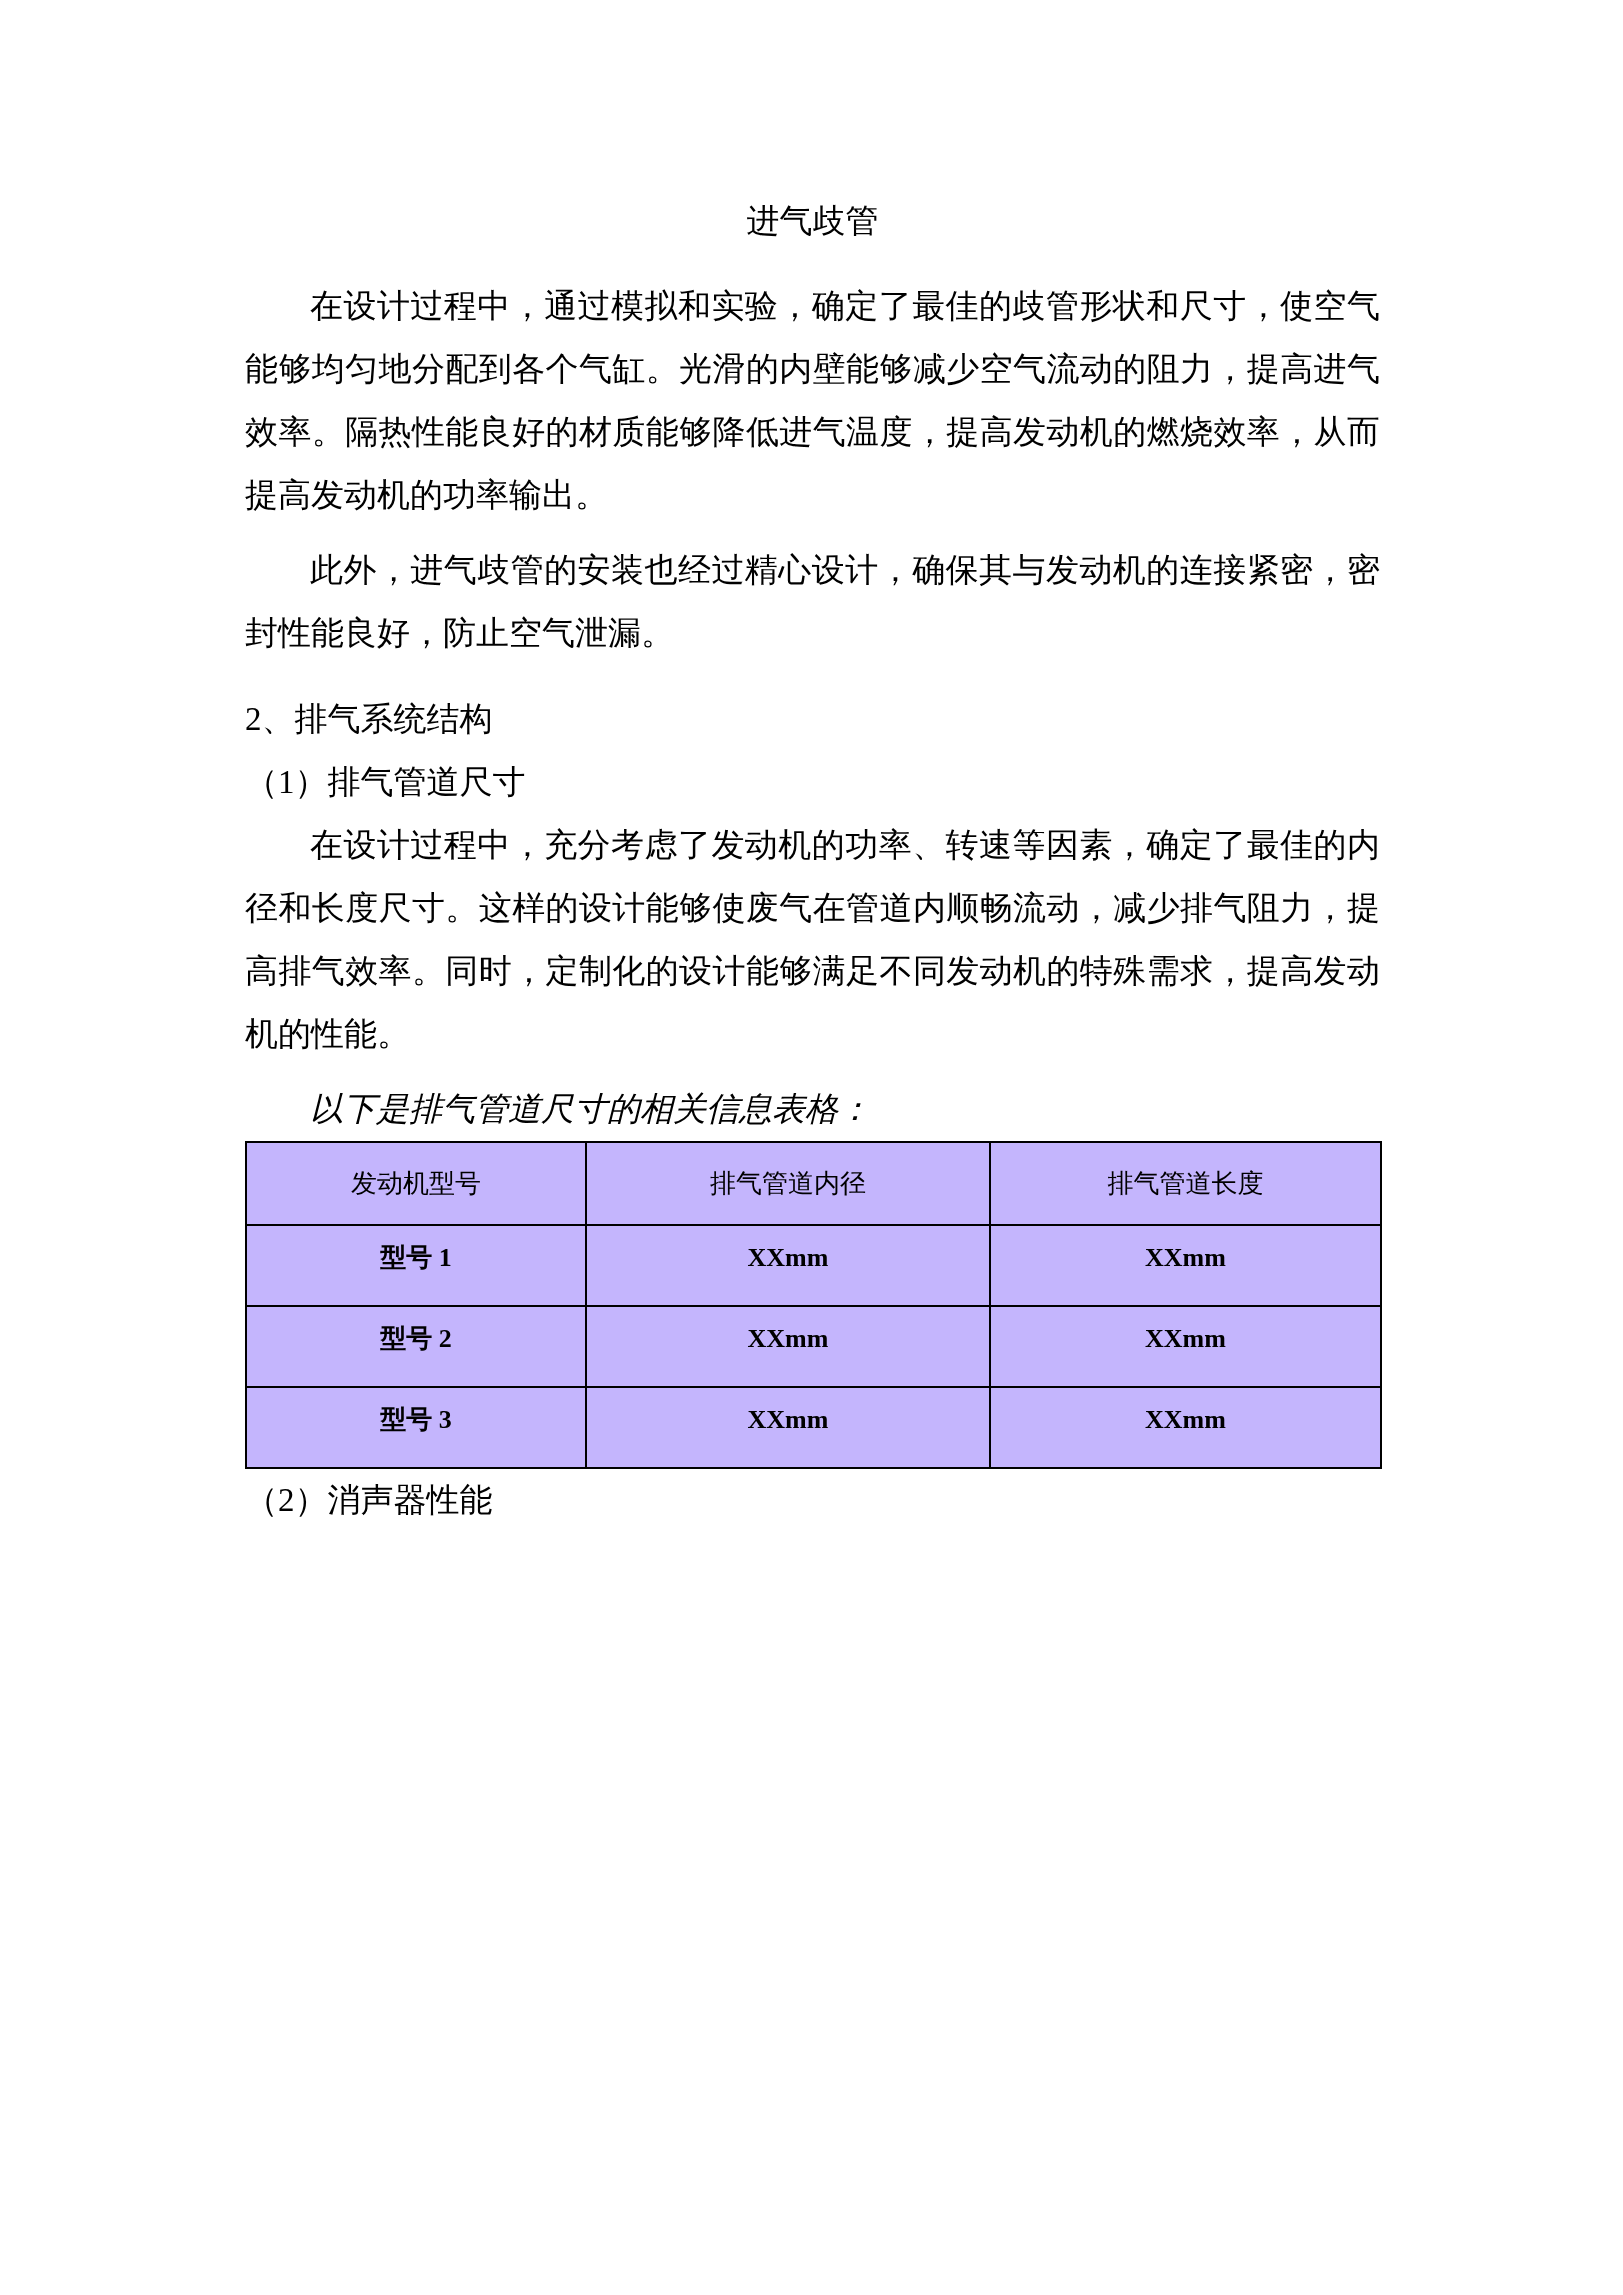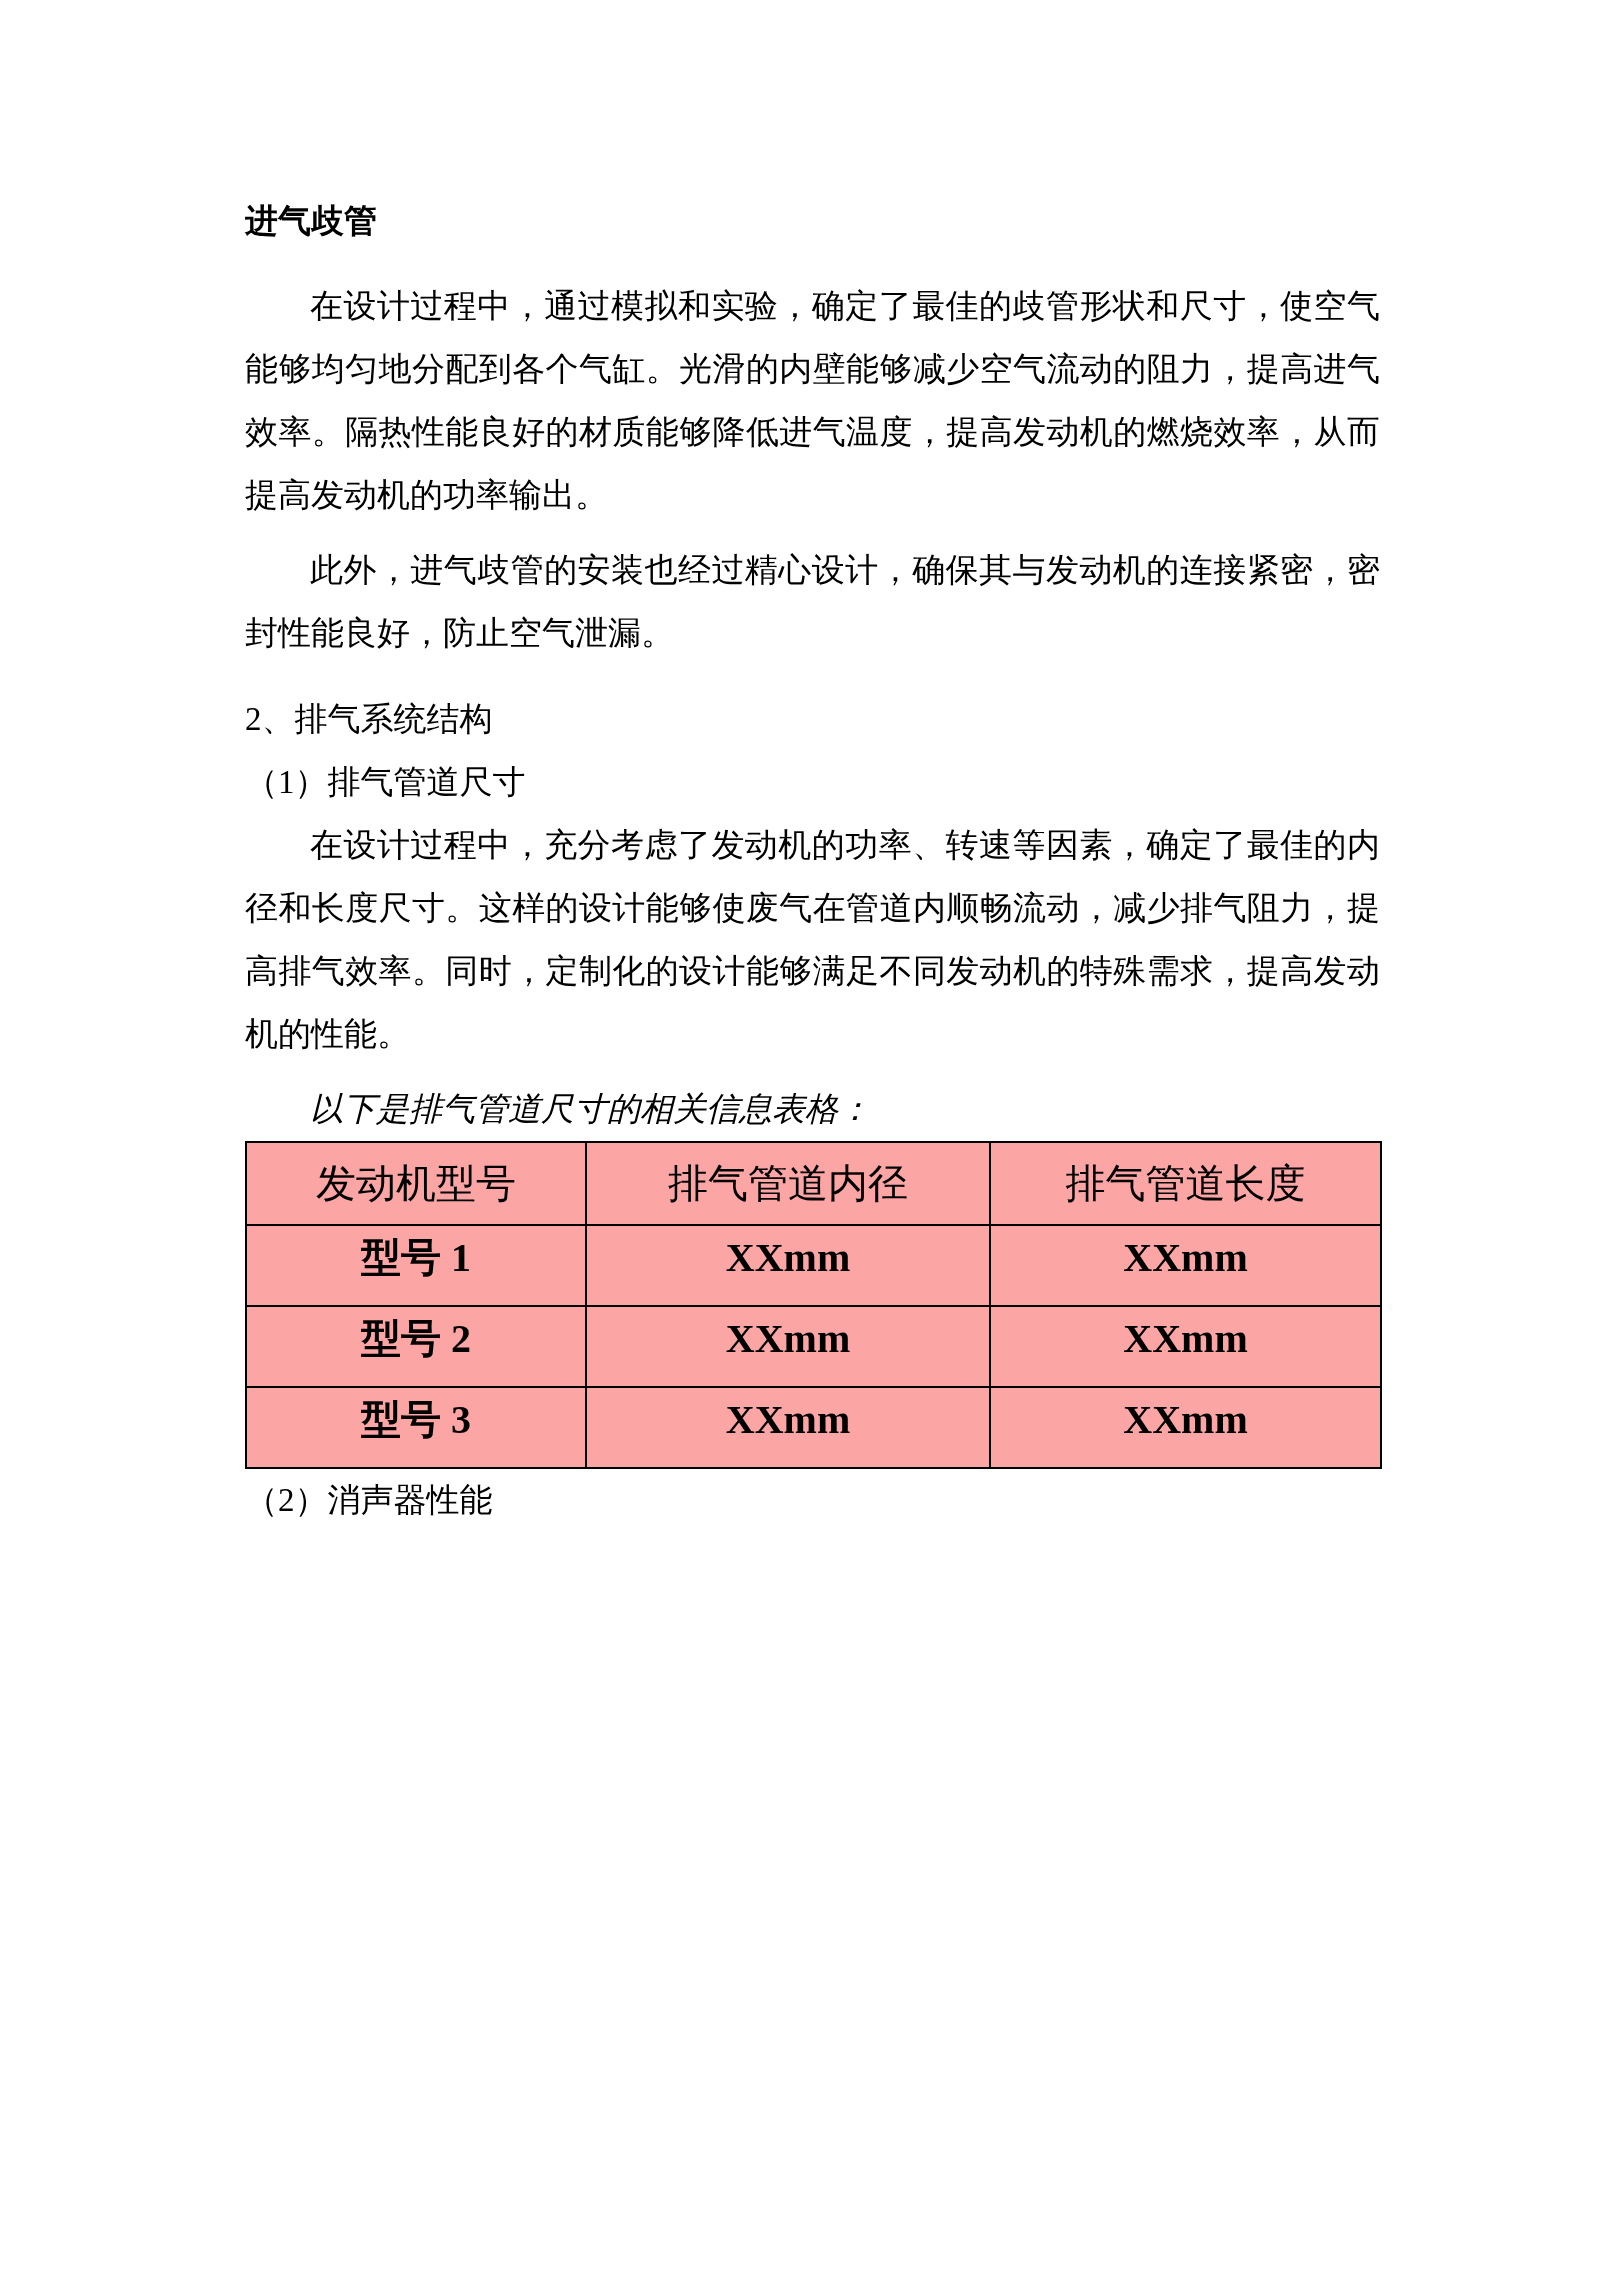--- a/index.html
+++ b/index.html
@@ -19,22 +19,22 @@
   .content {
     position: absolute;
     left: 245px;
     top: 190px;
     width: 1135px;
     font-size: 33px;
     line-height: 63px;
   }
   .doc-title {
     margin: 0 0 22px 0;
-    text-align: left;
-    font-weight: bold;
+    text-align: center;
+    font-weight: normal;
     font-size: 33px;
     line-height: 63px;
   }
   p.para {
     margin: 0 0 11.8px 0;
     text-indent: 65px;
     text-align: justify;
   }
   p.para-tight {
     margin: 0;
@@ -53,23 +53,23 @@
   table.data-table {
     border-collapse: collapse;
     table-layout: fixed;
     width: 1135px;
     margin: 0;
   }
   table.data-table td {
     border: 2px solid #000000;
     padding: 0;
     text-align: center;
-    font-size: 40px;
+    font-size: 26px;
     line-height: 63px;
-    background: #fca5a5;
+    background: #c4b5fd;
   }
   tr.header-row td {
     height: 81px;
     vertical-align: middle;
   }
   tr.data-row td {
     height: 79px;
     vertical-align: top;
     font-weight: bold;
   }

